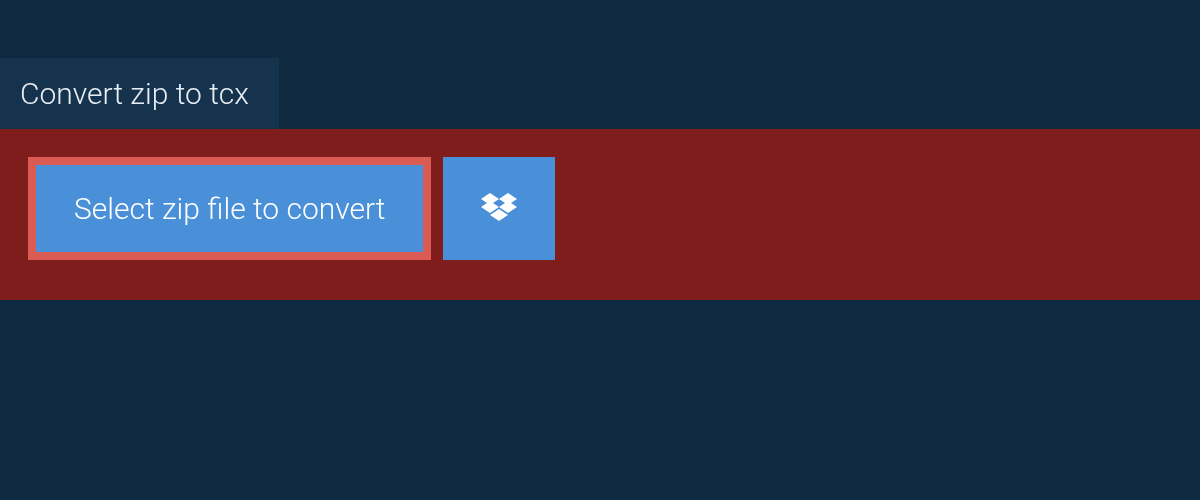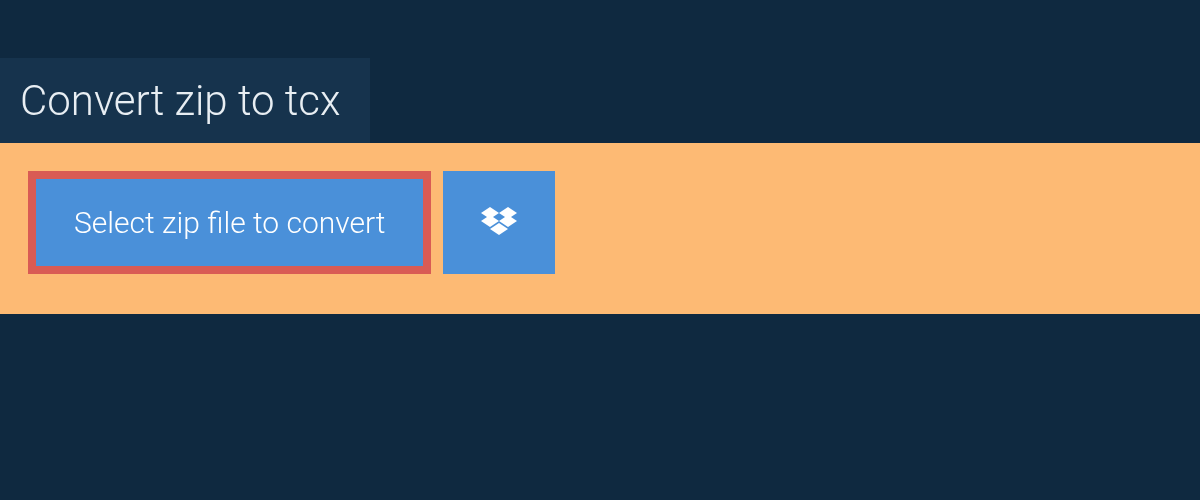--- a/index.html
+++ b/index.html
@@ -16,25 +16,25 @@
       overflow: hidden;
     }
     .tab-header {
       background: #16334d;
       display: inline-block;
       padding: 18px 30px 18px 20px;
       margin-top: 58px;
     }
     .tab-title {
       color: #e8eef3;
-      font-size: 42px;
+      font-size: 30px;
       font-weight: 300;
     }
     .panel {
-      background: #fdba74;
+      background: #7f1d1d;
       width: 100%;
       padding: 28px 28px 40px 28px;
     }
     .button-row {
       display: flex;
       gap: 12px;
     }
     .select-button {
       background: #4a90d9;
       border: 8px solid #d95b54;

